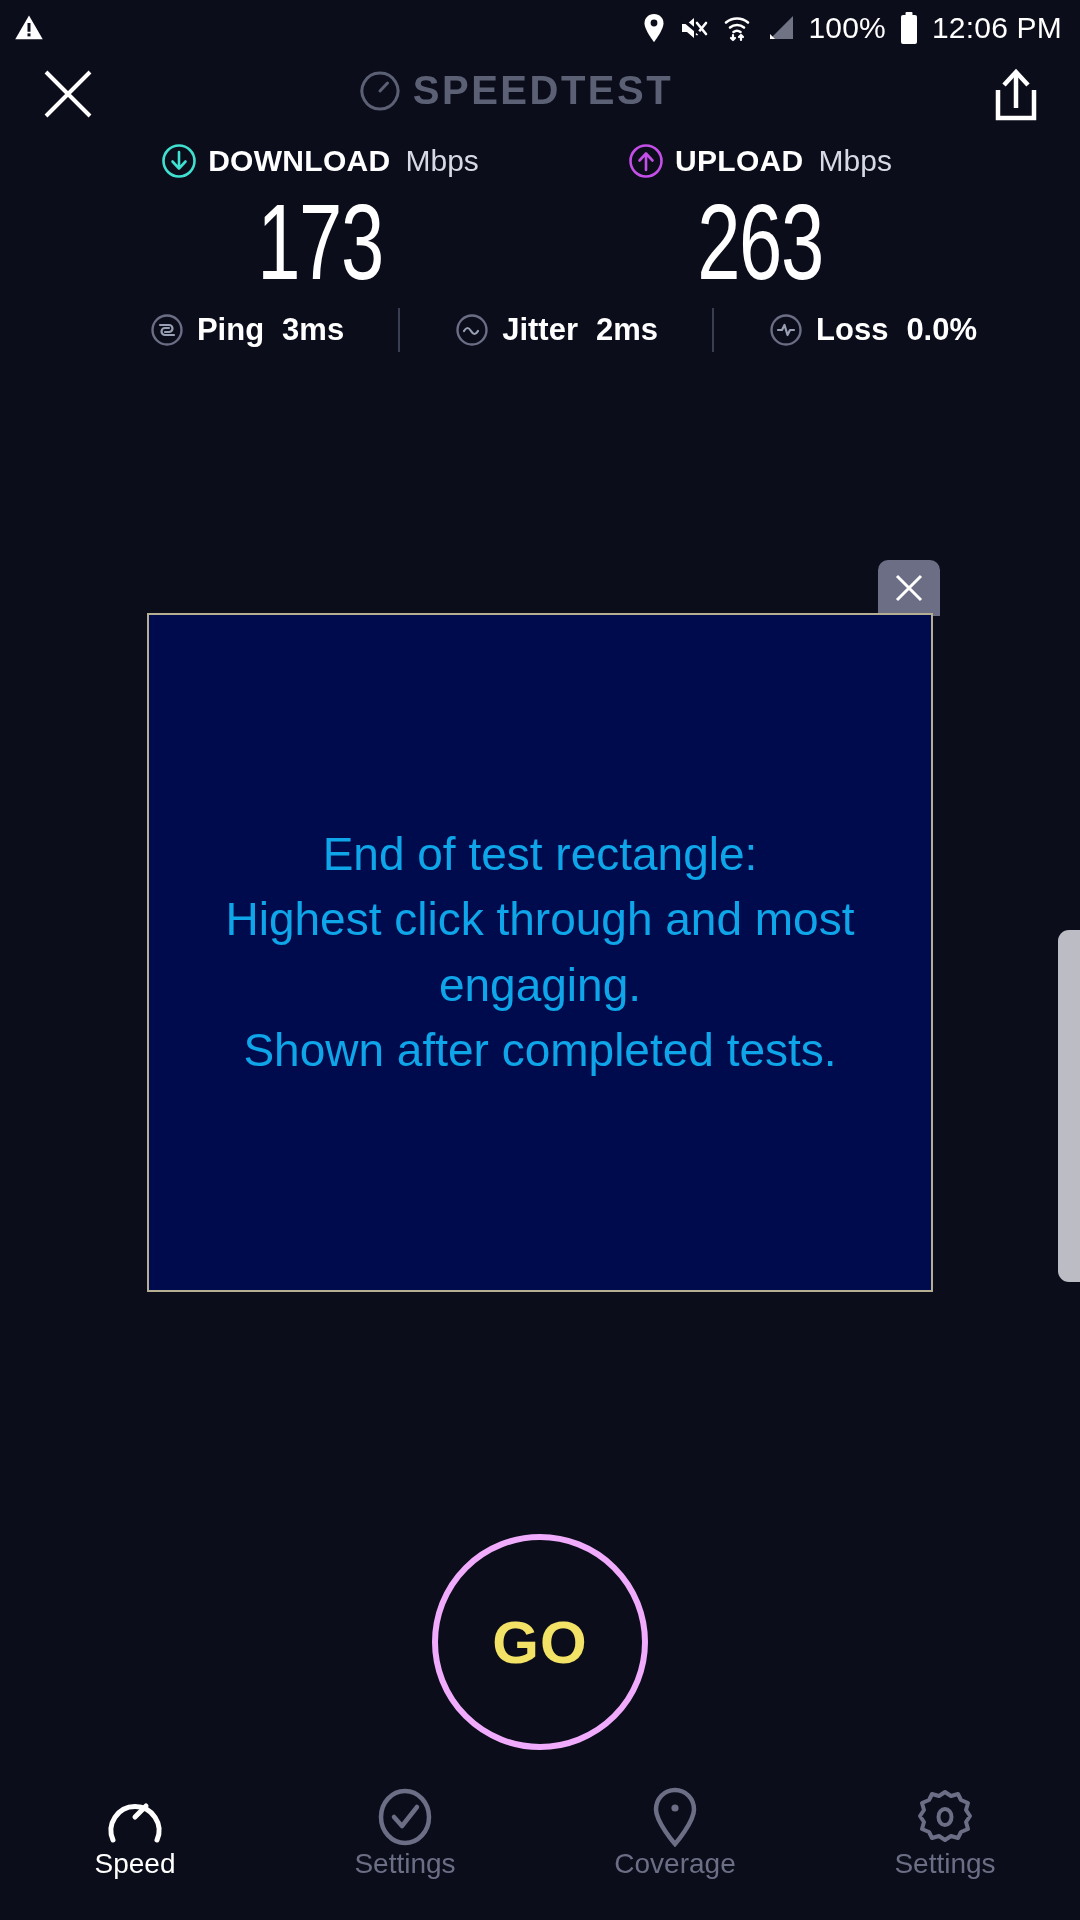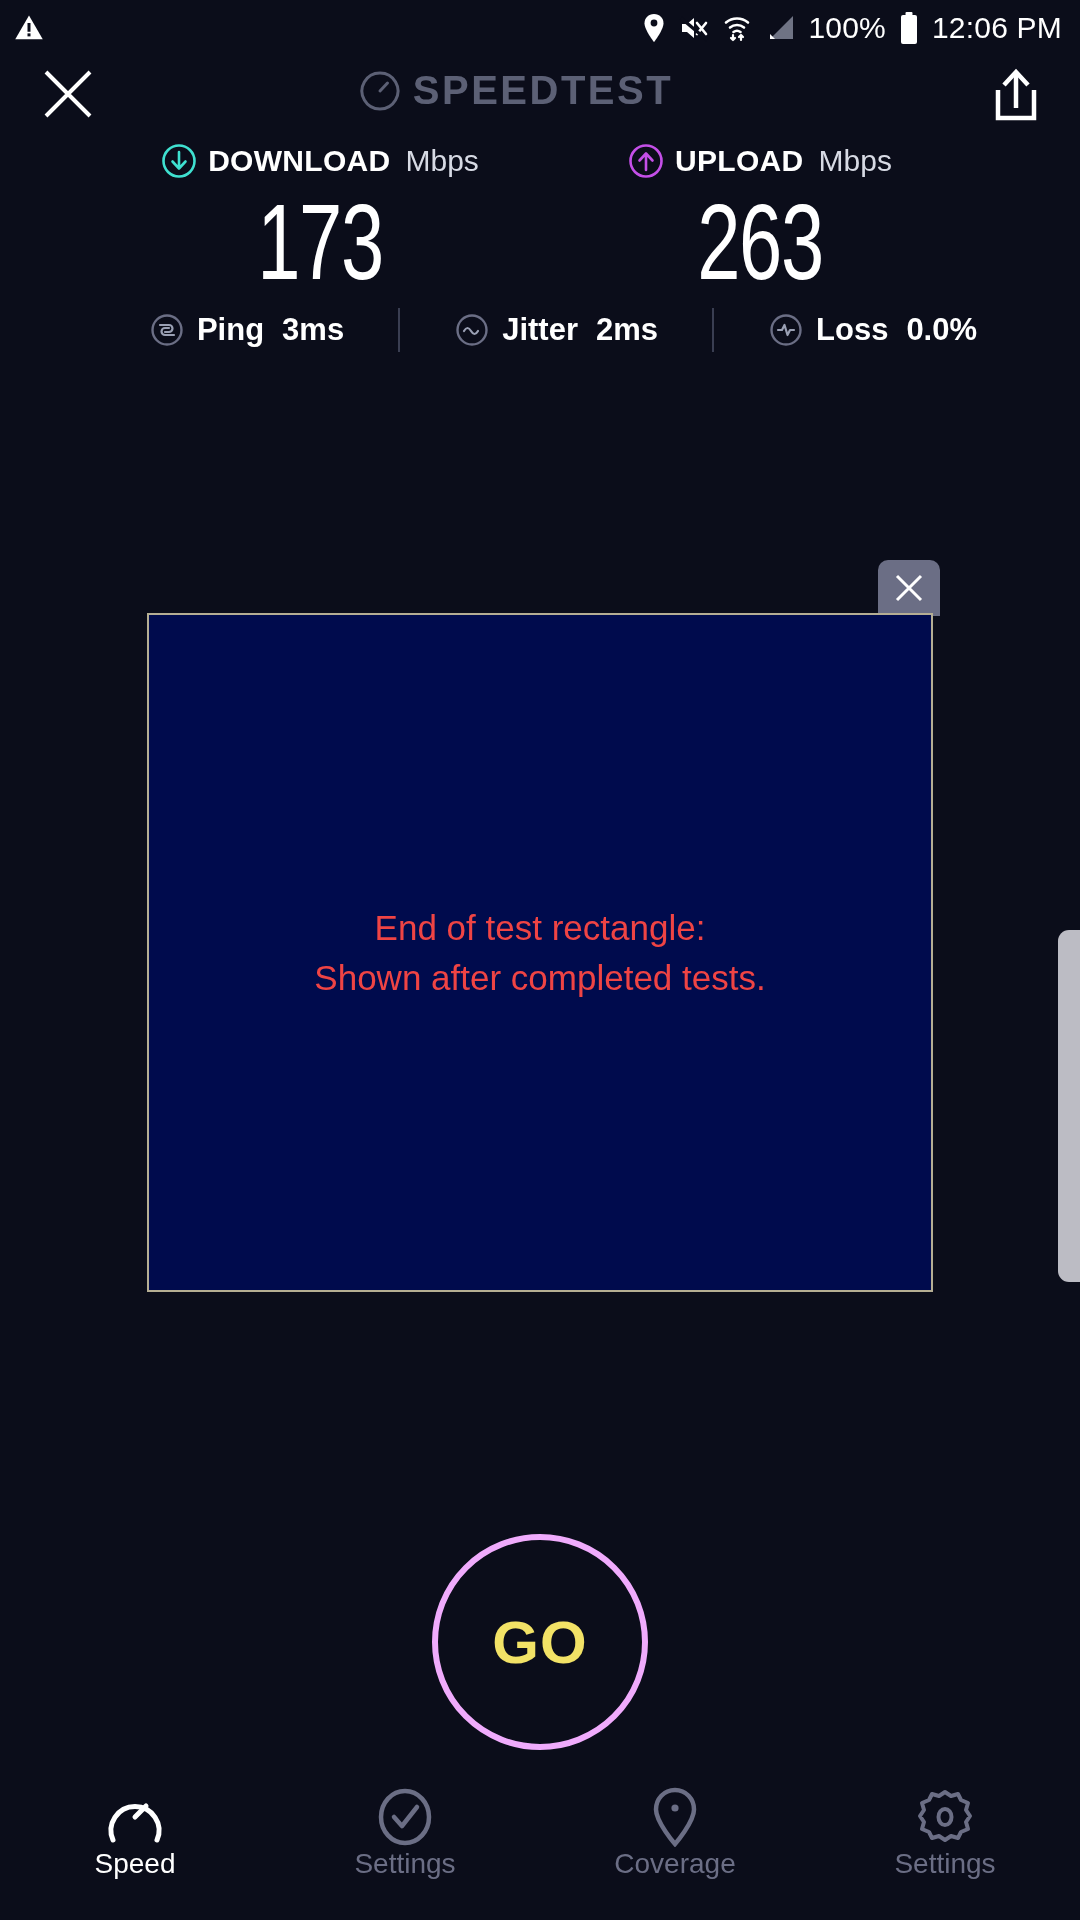--- a/index.html
+++ b/index.html
@@ -75,21 +75,21 @@
     position:absolute; left:878px; top:560px; width:62px; height:56px;
     background:#6B6E85; border-radius:10px 10px 0 0;
     display:flex; align-items:center; justify-content:center;
   }
   .ad-box {
     position:absolute; left:147px; top:613px; width:786px; height:679px;
     background:#000B4D; border:2px solid #B5AE93;
     display:flex; align-items:center; justify-content:center;
   }
   .ad-text {
-    color:#ef4444; font-size:35px; line-height:1.42; text-align:center;
+    color:#0ea5e9; font-size:46px; line-height:1.42; text-align:center;
     font-family:"Liberation Sans", sans-serif; font-weight:400;
     padding:0 20px;
   }
   .scrollbar {
     position:absolute; right:0px; top:930px; width:22px; height:352px;
     background:#BCBCC4; border-radius:11px 0 0 11px;
   }
 
   
   .go-btn {
@@ -248,20 +248,21 @@
 
   <div class="ad-close">
     <svg width="34" height="34" viewBox="0 0 34 34">
       <path d="M5 5 L29 29 M29 5 L5 29" stroke="#FFFFFF" stroke-width="3" fill="none"></path>
     </svg>
   </div>
 
   <div class="ad-box">
     <div class="ad-text">
       <div>End of test rectangle:</div>
+      <div>Highest click through and most engaging.</div>
       <div>Shown after completed tests.</div>
     </div>
   </div>
 
   <div class="scrollbar"></div>
 
   <div class="go-btn">
     <span class="go-text">GO</span>
   </div>
 

